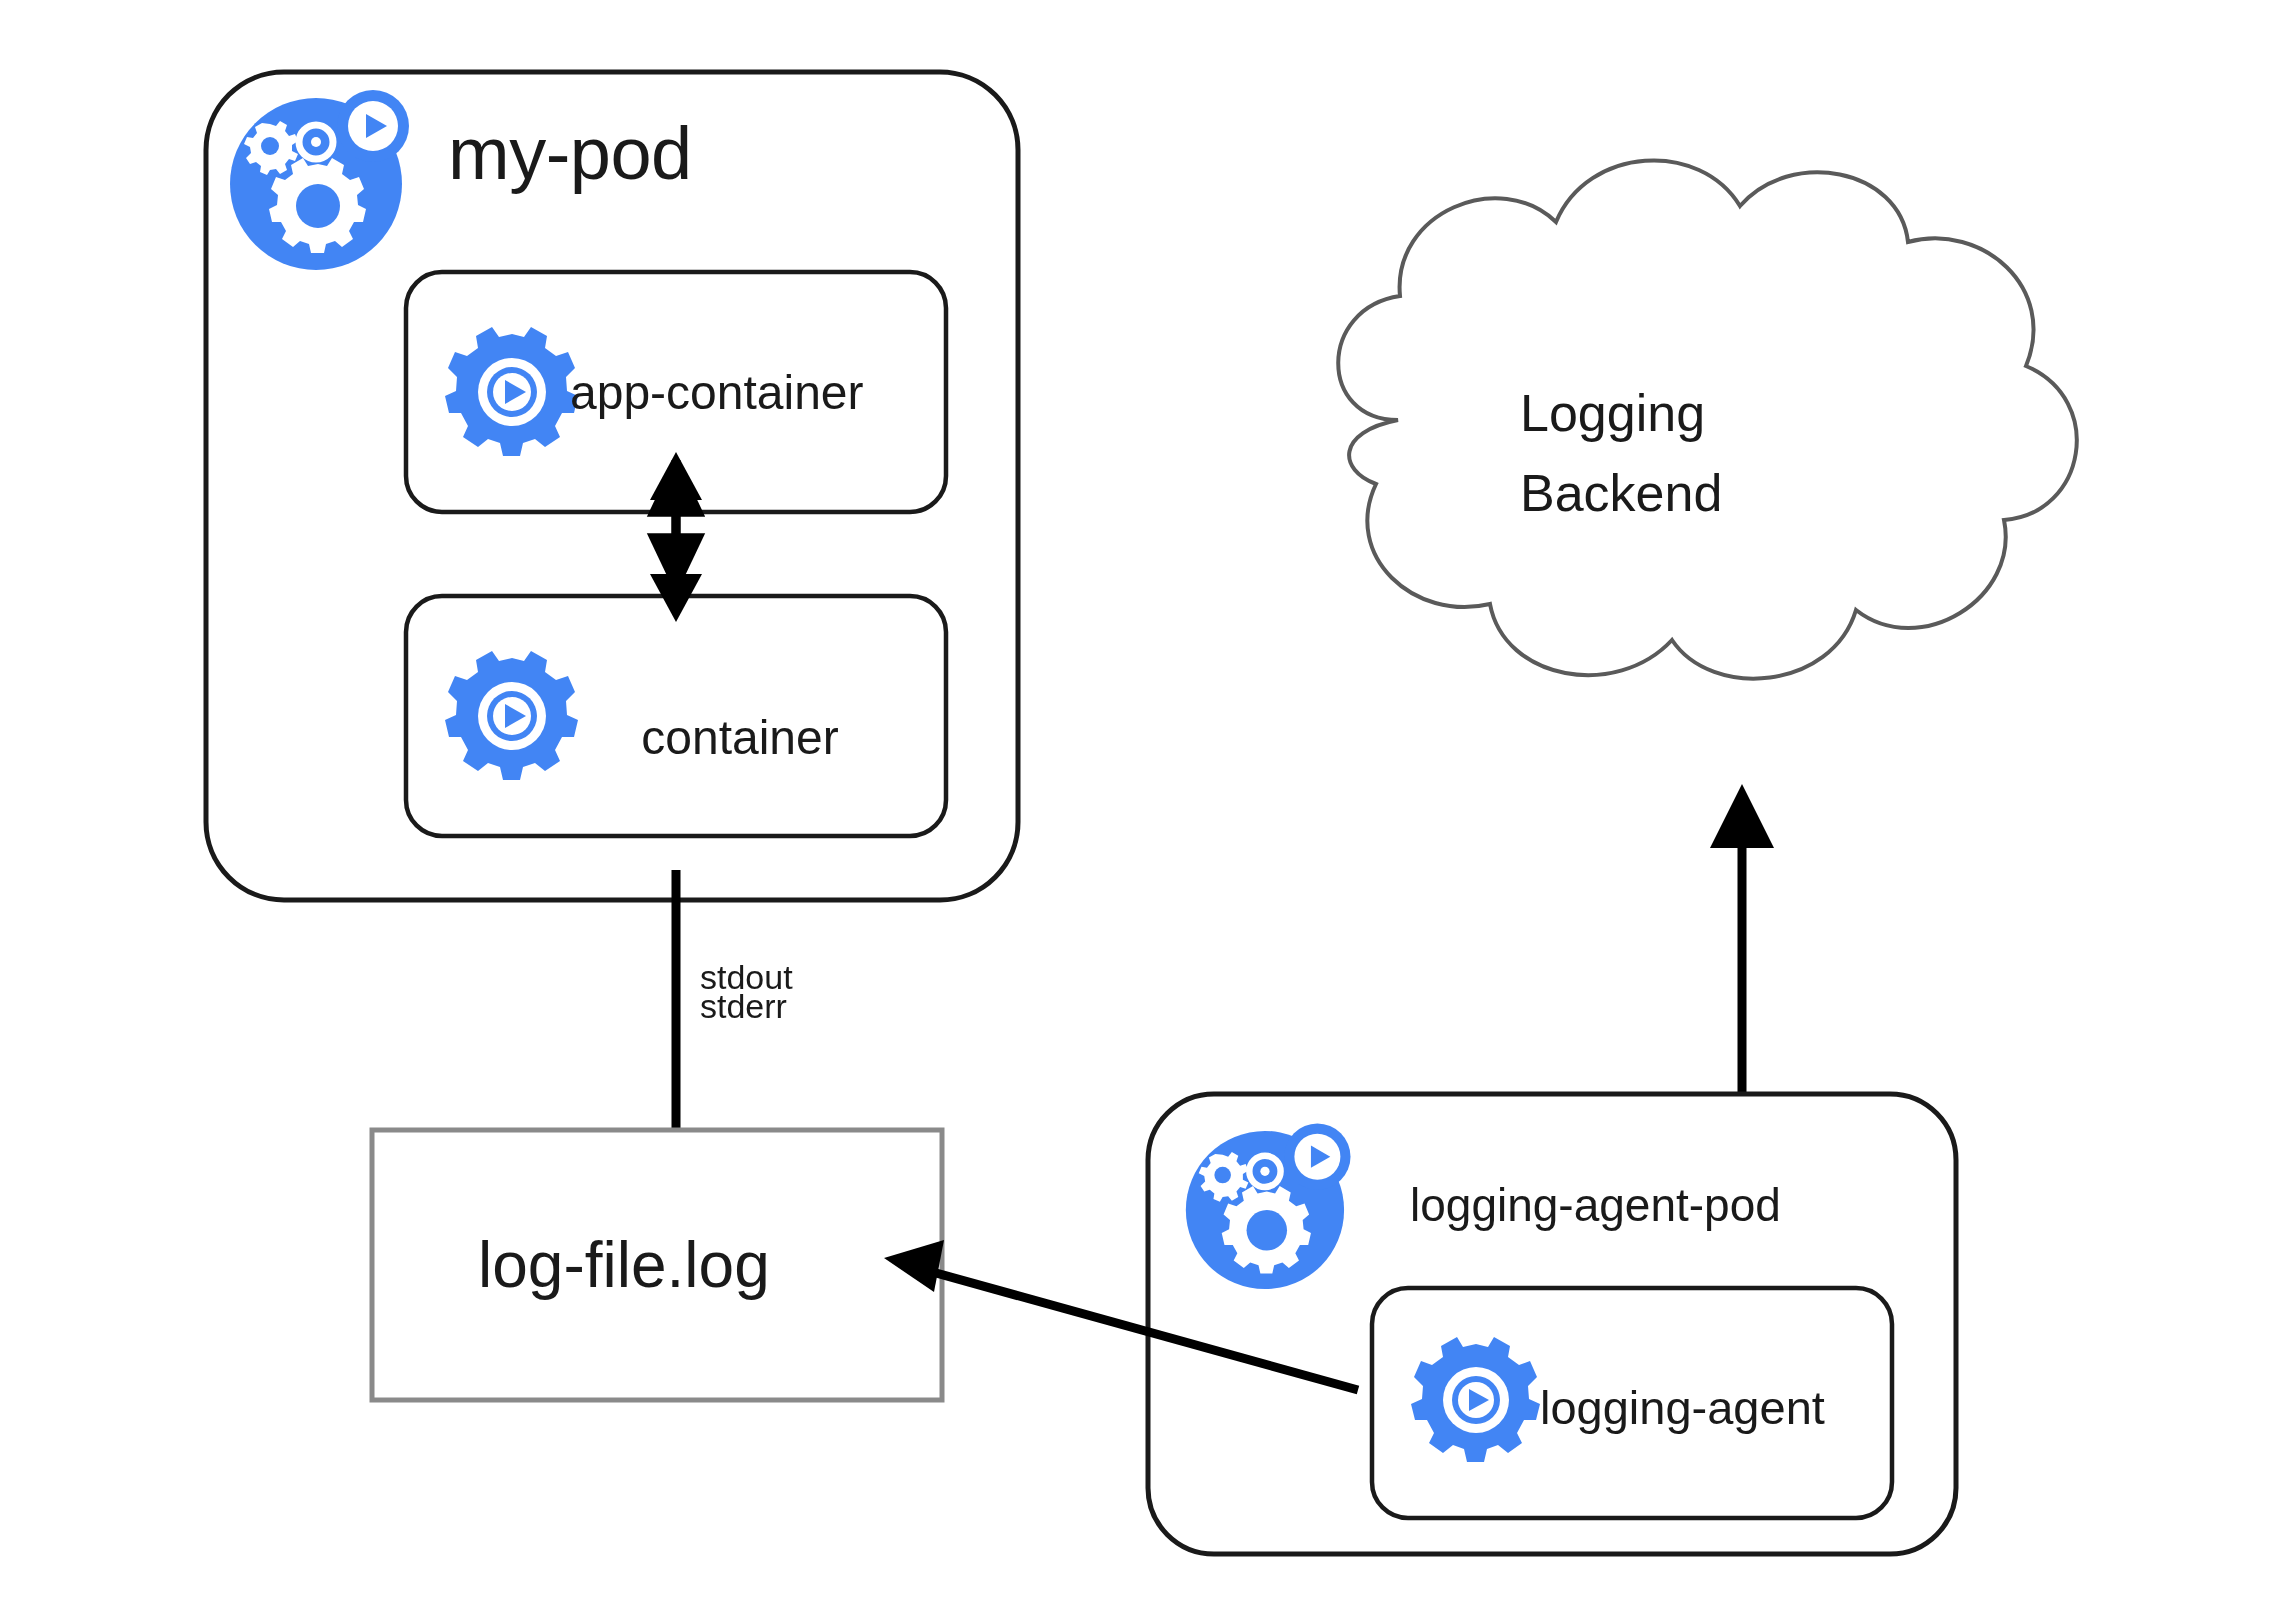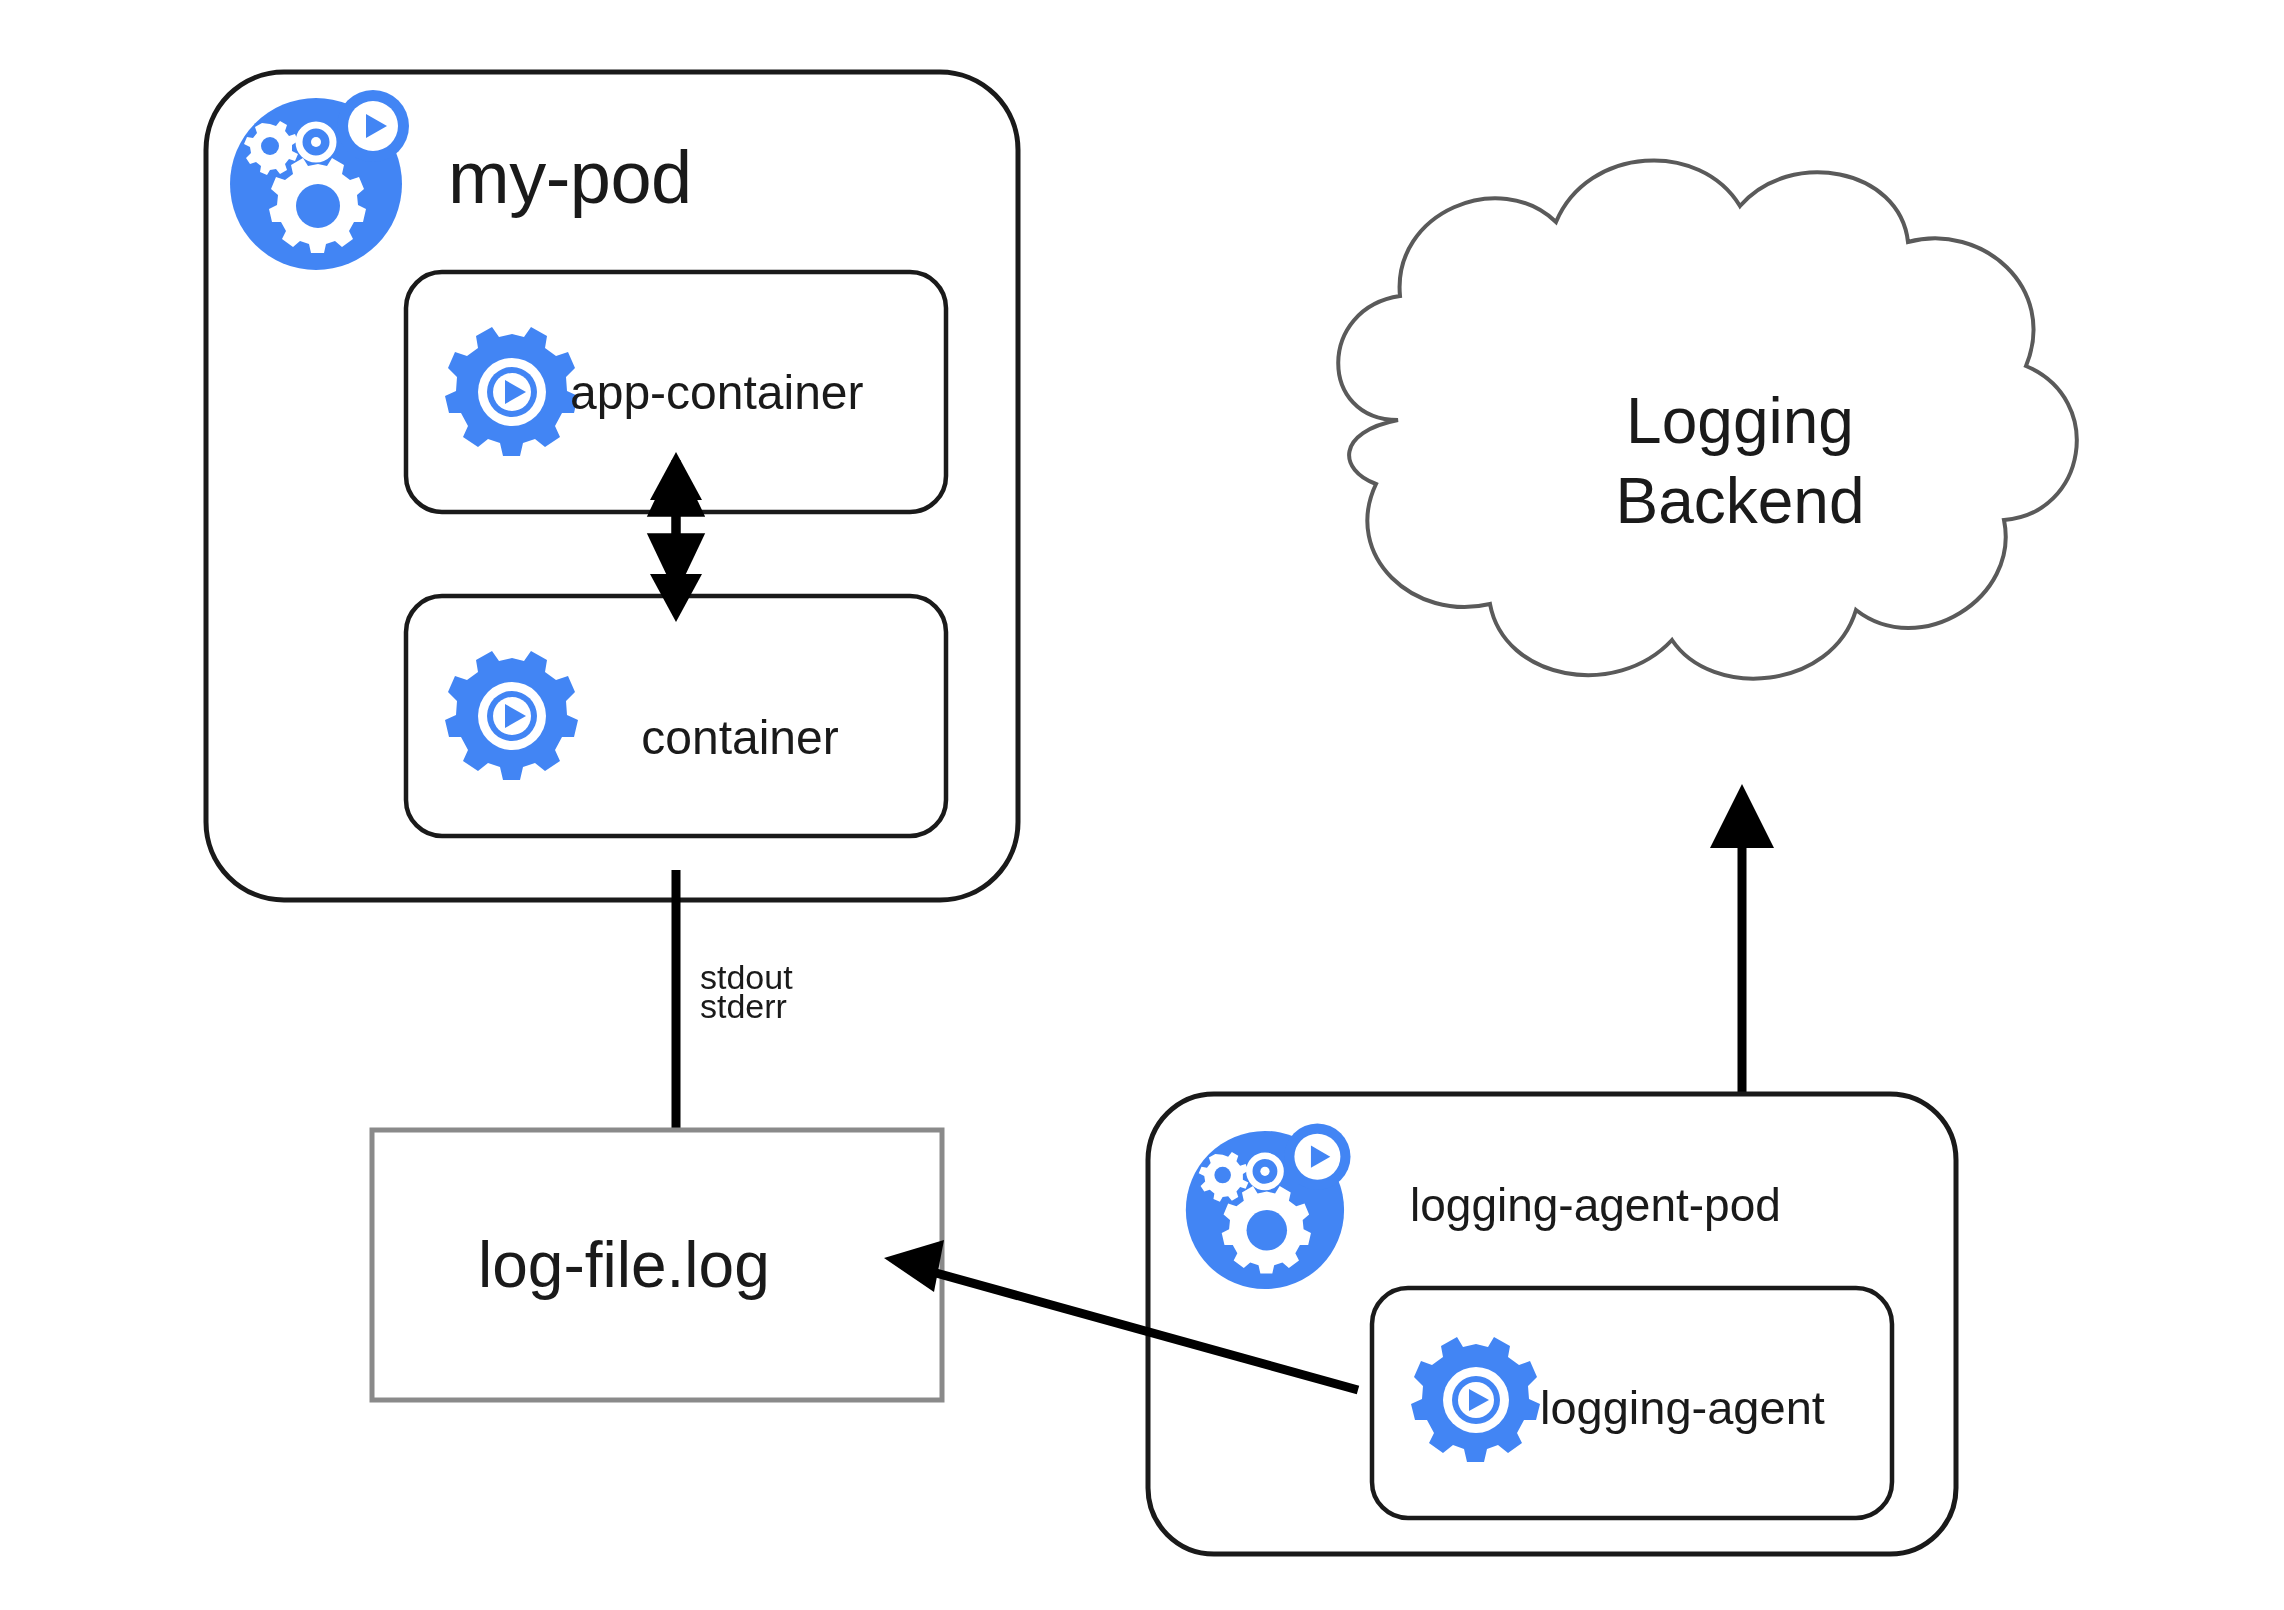--- a/index.html
+++ b/index.html
@@ -33,22 +33,21 @@
     letter-spacing: -0.5px;
   }
   .lbl-container {
     font-size: 48px;
   }
   .lbl-container-2l {
     font-size: 48px;
     text-align: center;
   }
   .lbl-cloud {
-    font-size: 64px;
-    text-align: center;
+    font-size: 52px;
     line-height: 1.22;
   }
   .lbl-file {
     font-size: 64px;
   }
   .lbl-agentpod {
     font-size: 46px;
   }
   .lbl-agent {
     font-size: 47px;
@@ -206,21 +205,21 @@
                  L -49,20 L -61,20 L -65,4 L -54,-1 L -53,-14 L -62,-23 L -55,-39
                  L -44,-35 L -33,-43 L -35,-54 L -19,-63 L -13,-53 Z"></path>
         <circle cx="0" cy="0" r="33" fill="#ffffff"></circle>
         <circle cx="0" cy="0" r="24" fill="#4285F4"></circle>
         <circle cx="0" cy="0" r="18" fill="#ffffff"></circle>
         <path d="M -7 -11 L 13 0 L -7 11 z" fill="#4285F4"></path>
       </g>
     </g>
   </svg>
 
-  <div class="txt lbl-pod-title" style="left:448px; top:110px;margin-top:24px;">my-pod</div>
+  <div class="txt lbl-pod-title" style="left:448px; top:110px;">my-pod</div>
 
   <div class="txt lbl-container" style="left:570px; top:365px;">app-container</div>
 
   <div class="txt lbl-container-2l" style="left:600px; top:710px; width:280px;">container</div>
 
   <div class="txt lbl-stream-io" style="left:700px; top:955px;">stdout</div>
   <div class="txt lbl-stream-io" style="left:700px; top:984px;">stderr</div>
 
   <div class="txt lbl-cloud" style="left:1520px; top:382px; width:440px;">Logging</div>
   <div class="txt lbl-cloud" style="left:1520px; top:462px; width:440px;">Backend</div>

